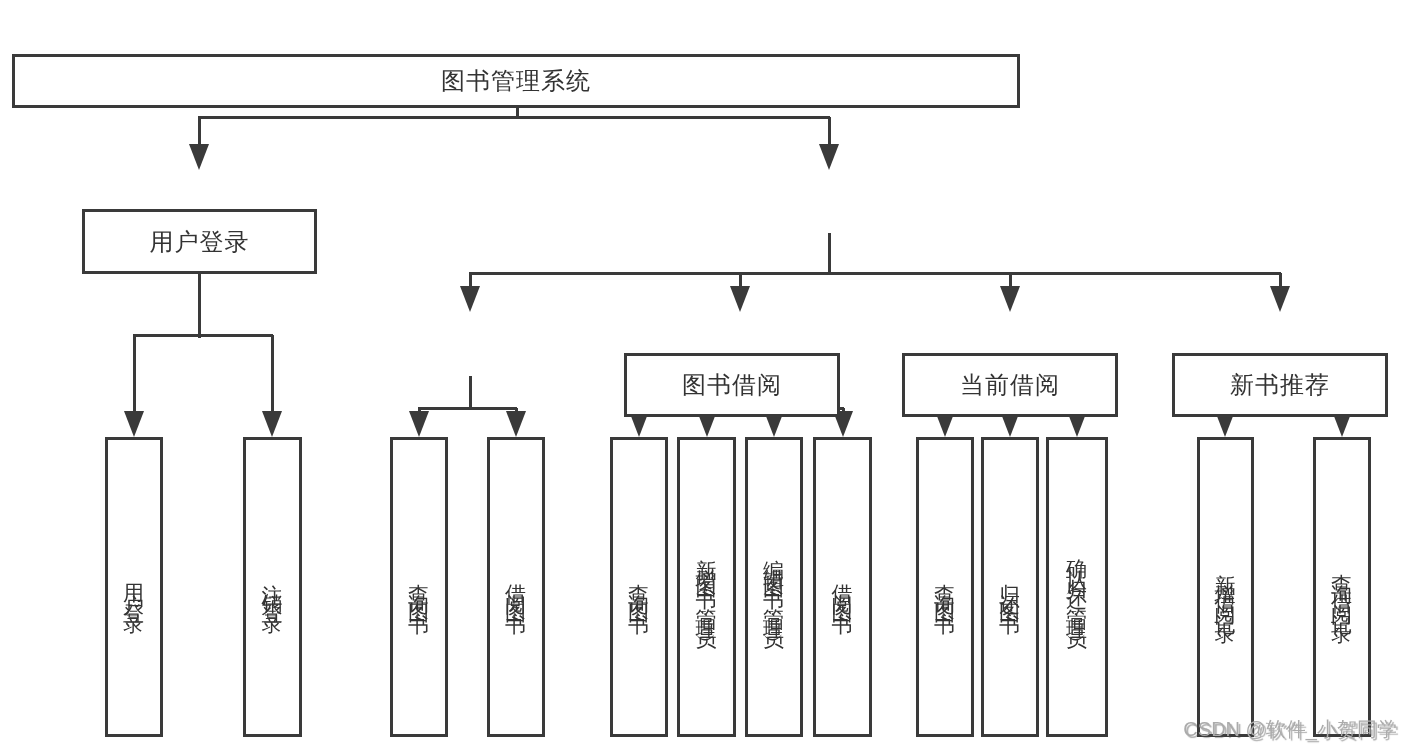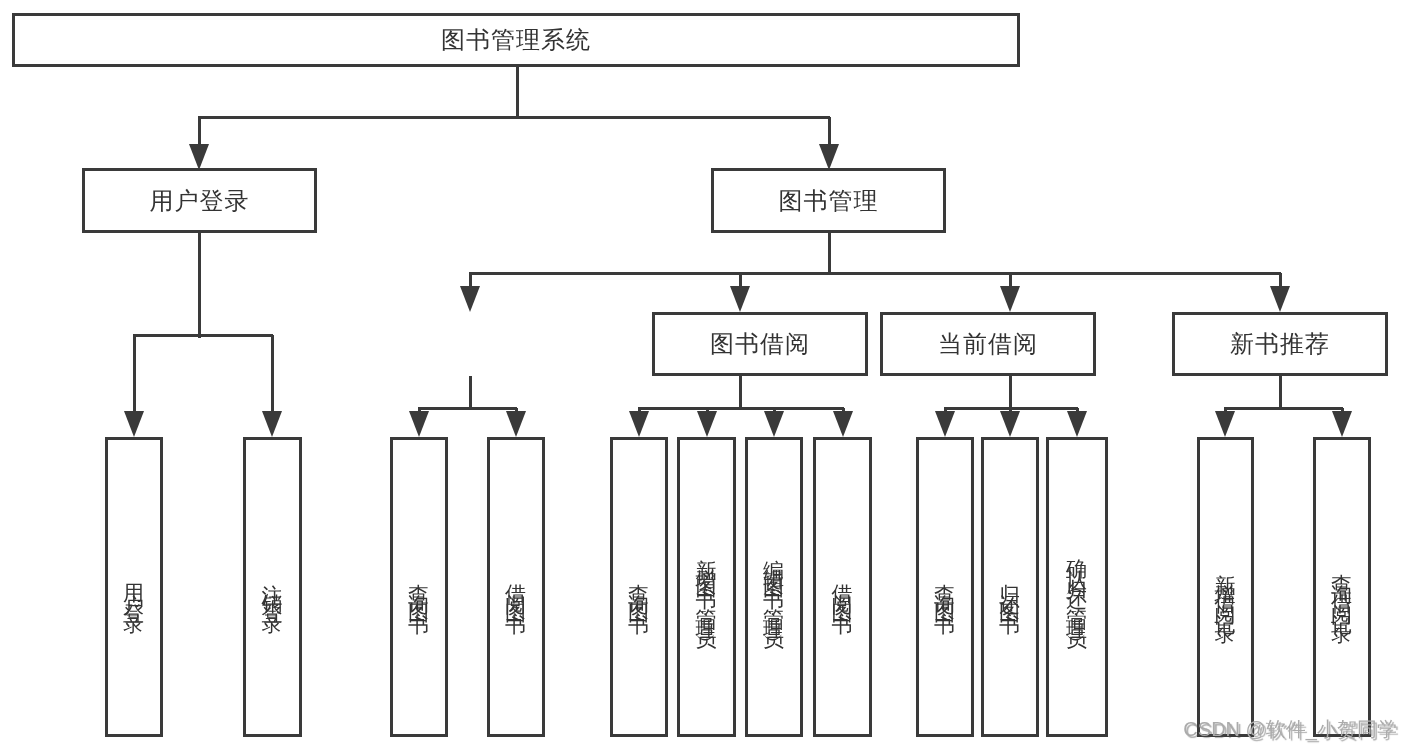--- a/index.html
+++ b/index.html
@@ -9,21 +9,21 @@
     background:#ffffff; overflow:hidden;
     font-family:"Liberation Sans","DejaVu Sans",sans-serif;
     color:#333333;
   }
   .box {
     position:absolute; box-sizing:border-box;
     border:3px solid #3a3a3a; background:#ffffff;
     display:flex; align-items:center; justify-content:center;
     z-index:2;
   }
-  .hnode { font-size:24px; letter-spacing:1px; white-space:nowrap; }
+  .hnode { font-size:24px; letter-spacing:1px; white-space:nowrap;margin-top:41px; }
   .leaf {
     font-size:21px;
   }
   .leaf .vtext {
     writing-mode:vertical-rl; text-orientation:mixed;
     letter-spacing:10px; line-height:1;
   }
   .vline { position:absolute; width:3px; background:#3a3a3a; z-index:1; }
   .hline { position:absolute; height:3px; background:#3a3a3a; z-index:1; }
   .arrowhead {
@@ -99,28 +99,25 @@
       <div class="arrowhead" style="left: 1332px; top: 411px;"></div>
     </div>
 
   <div class="box hnode" style="left:12px;top:13px;width:1008px;height:54px">
     <span>图书管理系统</span>
   </div>
 
   <div class="box hnode" style="left:82px;top:168px;width:235px;height:65px">
     <span>用户登录</span>
   </div>
-  <div class="box hnode" style="left:711px;top:168px;width:235px;height:65px">
-    <span>图书管理</span>
-  </div>
 
-  <div class="box hnode" style="left:652px;top:312px;width:216px;height:64px">
+  <div class="box hnode" style="left:624px;top:312px;width:216px;height:64px">
     <span>图书借阅</span>
   </div>
-  <div class="box hnode" style="left:880px;top:312px;width:216px;height:64px">
+  <div class="box hnode" style="left:902px;top:312px;width:216px;height:64px">
     <span>当前借阅</span>
   </div>
   <div class="box hnode" style="left:1172px;top:312px;width:216px;height:64px">
     <span>新书推荐</span>
   </div>
 
   <div class="box leaf" style="left:105px;top:437px;width:58px;height:300px">
     <span class="vtext">用户登录</span>
   </div>
   <div class="box leaf" style="left:243px;top:437px;width:59px;height:300px">

